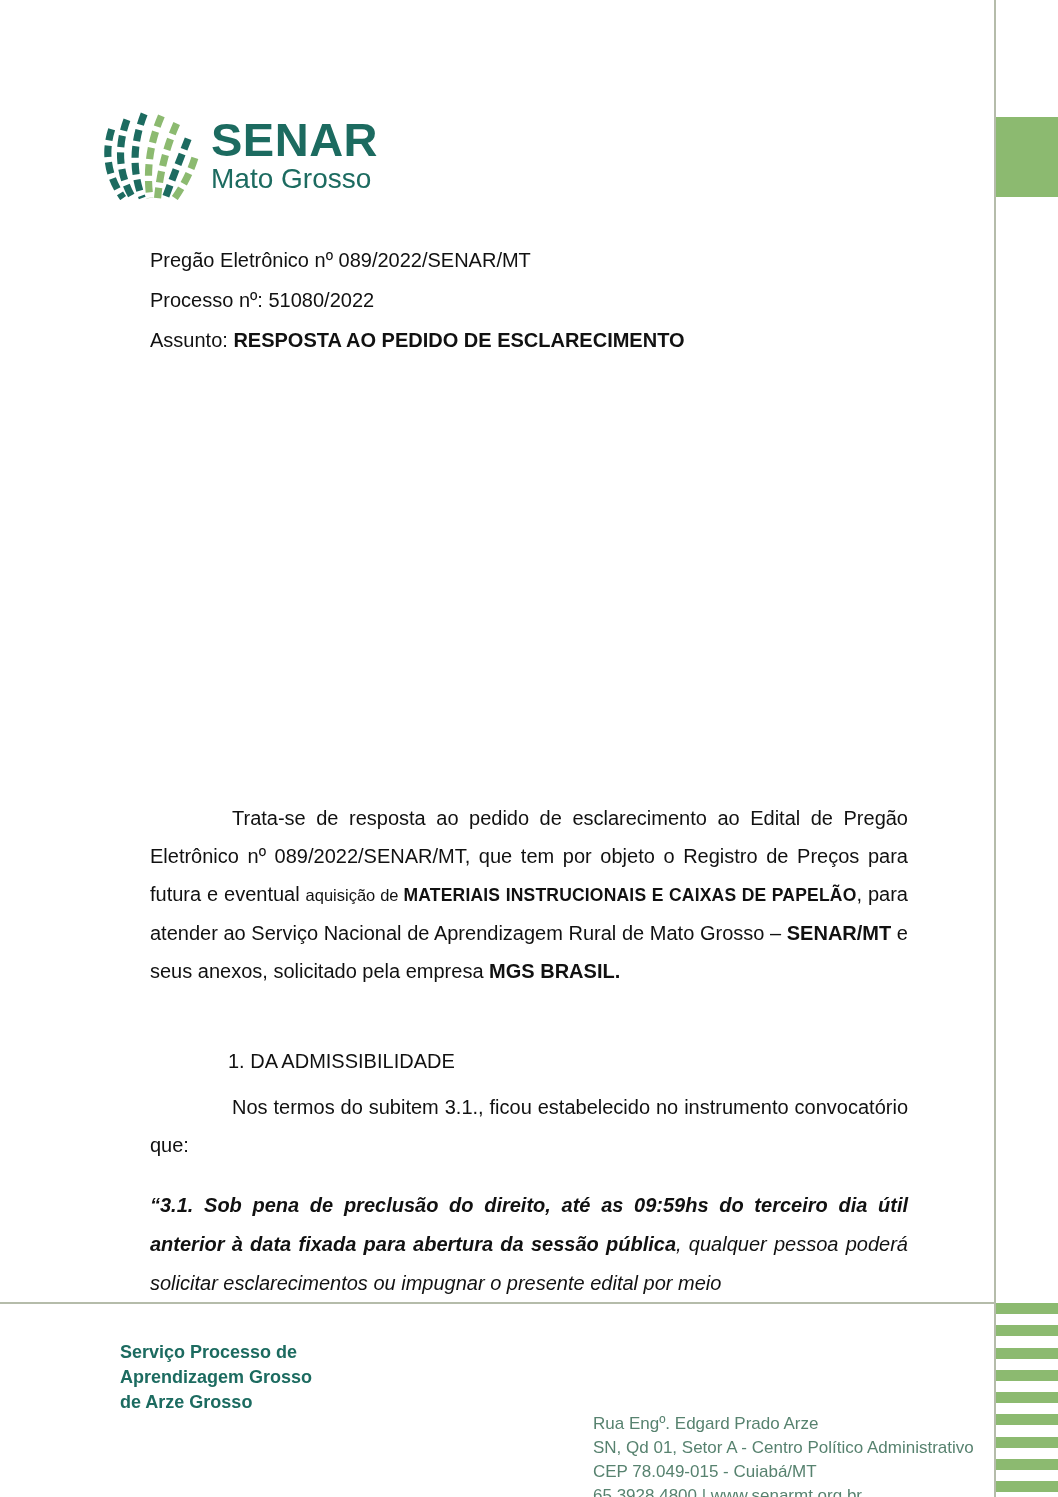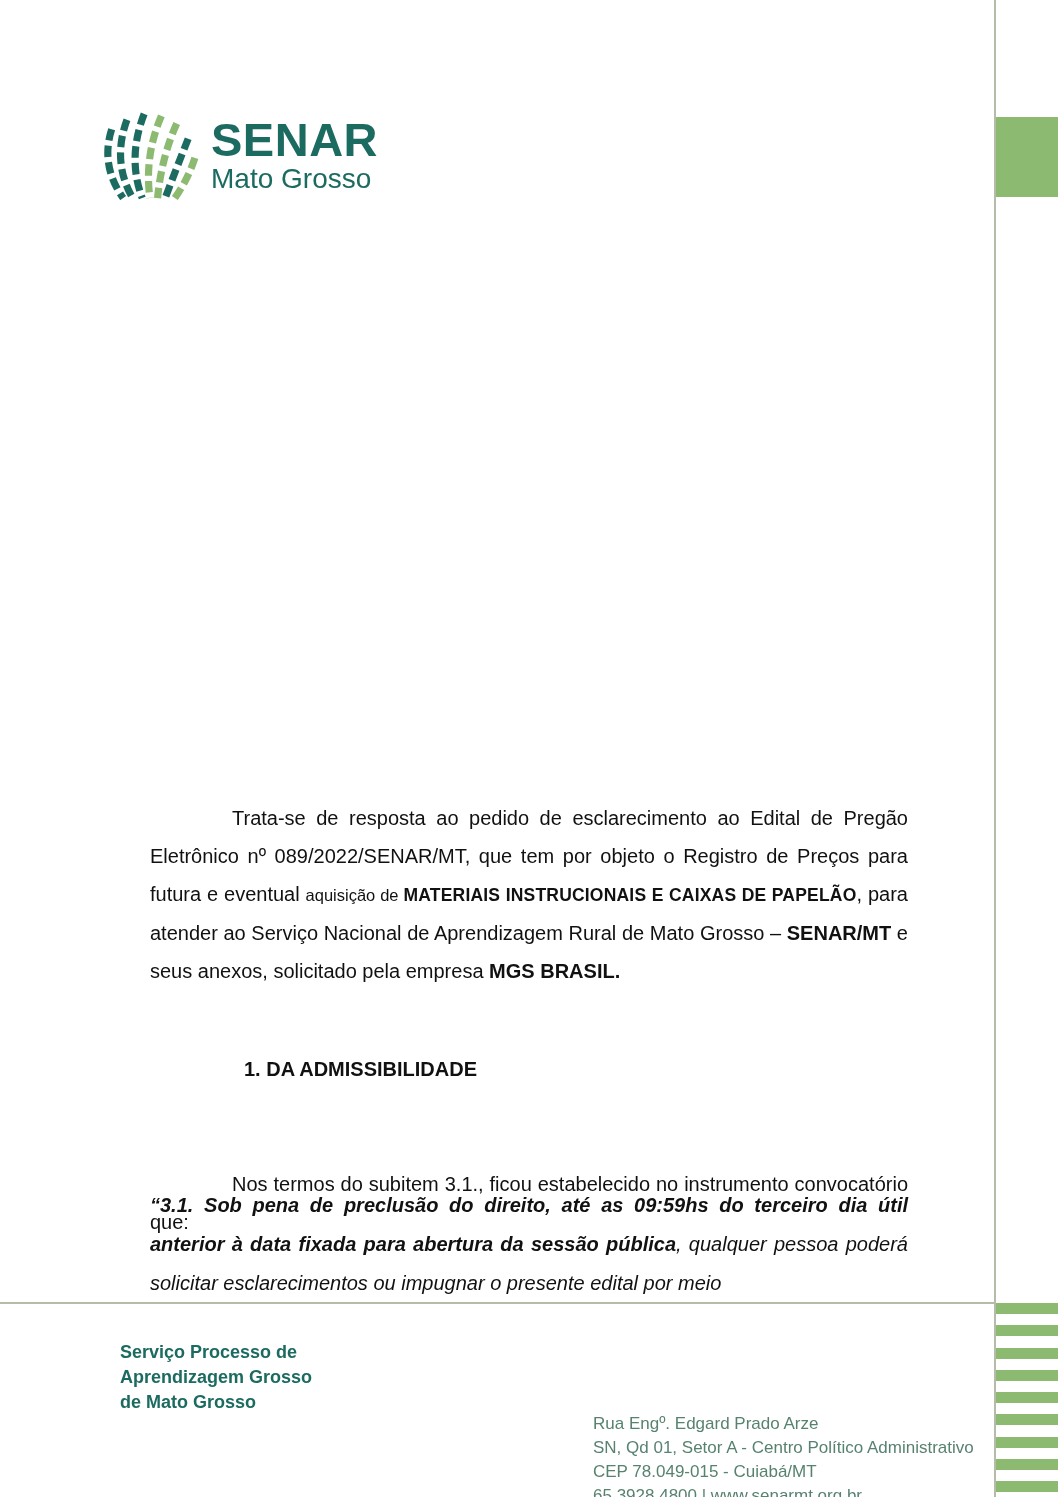--- a/index.html
+++ b/index.html
@@ -54,25 +54,25 @@
   .para {
     position:absolute; left:150px; width:758px;
     font-size:20px; line-height:38px;
     text-align:justify;
   }
   .p1 { top:799px; text-indent:82px; }
   .small-run { font-size:16.5px; }
   .caps-bold-run { font-weight:bold; font-size:17.5px; letter-spacing:0.2px; }
 
   .section-heading {
-    position:absolute; top:1050px; left:244px;
-    font-size:20px; font-weight:bold;margin-top:8px;
+    position:absolute; top:1050px; left:228px;
+    font-size:20px; font-weight:normal;
   }
 
-  .p2 { top:1165px; text-indent:82px; }
+  .p2 { top:1088px; text-indent:82px; }
 
   .quote {
     top:1186px; font-style:italic; line-height:39px;
   }
   .quote .bi { font-weight:bold; }
 
   
   .footer-divider {
     position:absolute; top:1302px; left:0; width:996px; height:2px;
     background:var(--line,#b5bcaa);
@@ -108,35 +108,40 @@
         <path d="M92,28 Q80,58 68,90" stroke="#1C6B60"></path>
         <path d="M99,48 Q92,70 78,90" stroke="#8CBA70"></path>
       </g>
     </svg>
     <div class="logo-text">
       <div class="logo-brand">SENAR</div>
       <div class="logo-region">Mato Grosso</div>
     </div>
   </div>
 
+  <div class="doc-header">
+    <div>Pregão Eletrônico nº 089/2022/SENAR/MT</div>
+    <div>Processo nº: 51080/2022</div>
+    <div><span>Assunto: </span><span class="bold">RESPOSTA AO PEDIDO DE ESCLARECIMENTO</span></div>
+  </div>
 
   <p class="para p1"><span>Trata-se de resposta ao pedido de esclarecimento ao Edital de Pregão Eletrônico nº 089/2022/SENAR/MT, que tem por objeto o Registro de Preços para futura e eventual </span><span class="small-run">aquisição de </span><span class="caps-bold-run">MATERIAIS INSTRUCIONAIS E CAIXAS DE PAPELÃO</span><span>, para atender ao Serviço Nacional de Aprendizagem Rural de Mato Grosso – </span><span class="bold">SENAR/MT</span><span> e seus anexos, solicitado pela empresa </span><span class="bold">MGS BRASIL.</span></p>
 
   <div class="section-heading">1. DA ADMISSIBILIDADE</div>
 
   <p class="para p2">Nos termos do subitem 3.1., ficou estabelecido no instrumento convocatório que:</p>
 
   <p class="para quote"><span class="bi">“3.1. Sob pena de preclusão do direito, até as 09:59hs do terceiro dia útil anterior à data fixada para abertura da sessão pública</span><span>, qualquer pessoa poderá solicitar esclarecimentos ou impugnar o presente edital por meio</span></p>
 
   <div class="footer-divider"></div>
 
   <div class="footer-org">
     <div>Serviço Processo de</div>
     <div>Aprendizagem Grosso</div>
-    <div>de Mato Grosso</div>
+    <div>de Arze Grosso</div>
   </div>
 
   <div class="footer-addr">
     <div>Rua Engº. Edgard Prado Arze</div>
     <div>SN, Qd 01, Setor A - Centro Político Administrativo</div>
     <div>CEP 78.049-015 - Cuiabá/MT</div>
     <div>65 3928 4800 | www.senarmt.org.br</div>
   </div>
 
 </div>

